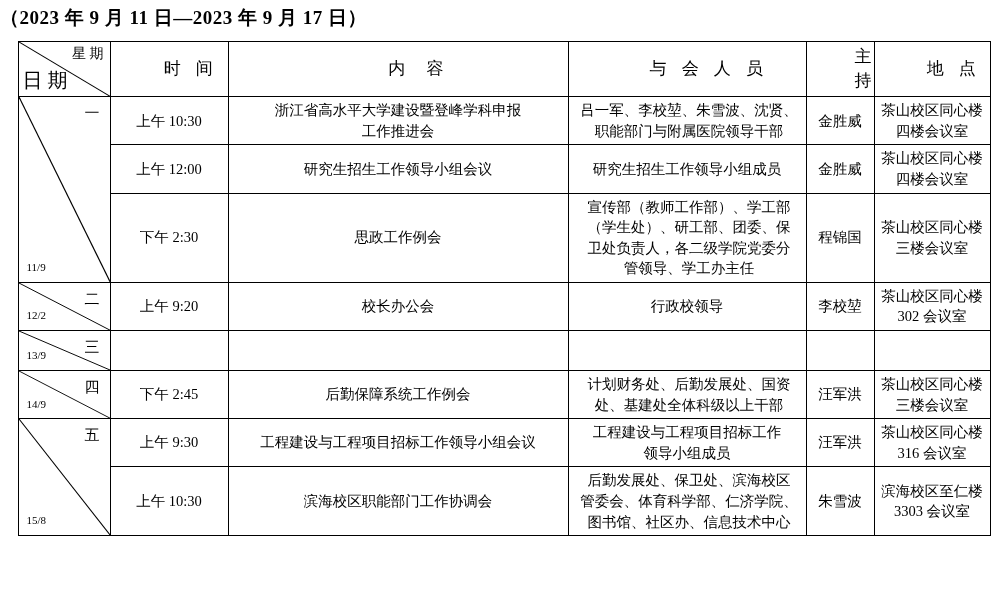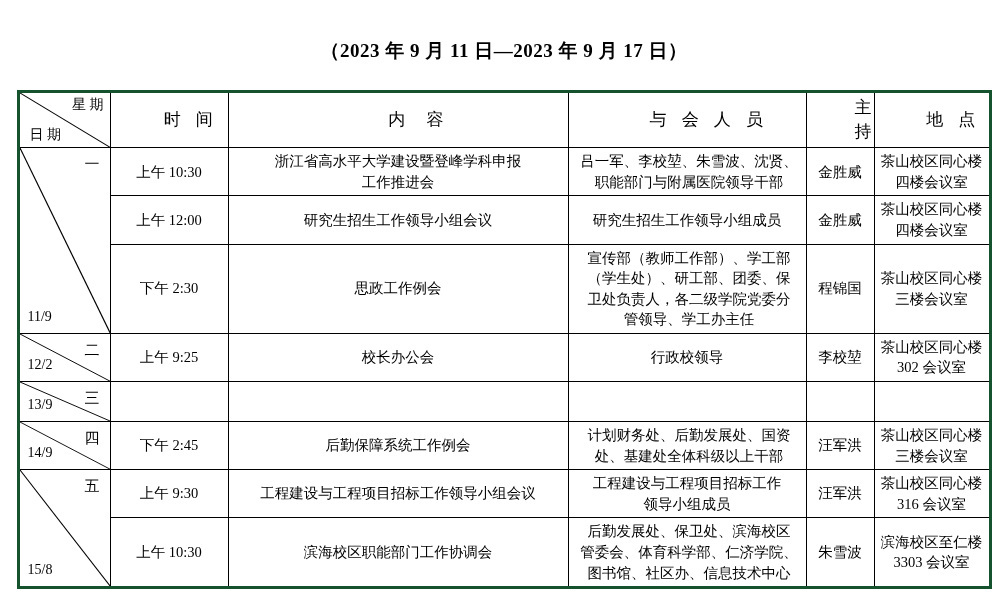--- a/index.html
+++ b/index.html
@@ -14,35 +14,34 @@
     color: #000000;
     overflow: hidden;
   }
   .page {
     position: relative;
     width: 1008px;
     height: 604px;
     box-sizing: border-box;
   }
   .doc-title {
-    text-align: center;
+    text-align: left;
     font-size: 19px;
     font-weight: bold;
     letter-spacing: 0.5px;
-    padding-top: 14px;
+    padding-top: 5px;
     padding-bottom: 10px;
     font-family: "Liberation Serif", "DejaVu Serif", serif;
-    margin-top: 24px;
   }
   table.schedule {
     border-collapse: collapse;
     table-layout: fixed;
-    margin: 16px auto;
+    margin: 0 auto;
     width: 972px;
-    border: 3px solid #14532d;
+    border: 1px solid #14532d;
   }
   table.schedule td, table.schedule th {
     border: 1px solid #000;
     padding: 3px 4px;
     font-size: 14.5px;
     line-height: 1.42;
     vertical-align: middle;
     text-align: center;
     font-weight: normal;
     box-sizing: border-box;
@@ -73,23 +72,23 @@
     width: 100%; height: 100%;
   }
   .head-corner .lbl-week {
     position: absolute;
     right: 6px;
     top: 2px;
     font-size: 14px;
   }
   .head-corner .lbl-date {
     position: absolute;
-    left: 10px;
+    left: 4px;
     bottom: 2px;
-    font-size: 14px;
+    font-size: 20px;
   }
   .sp2 { letter-spacing: 0.32em; padding-left: 0.32em; }
   .sp3 { letter-spacing: 0.5em; padding-left: 0.5em; }
 
   
   td.daycell {
     position: relative;
     padding: 0 !important;
     overflow: hidden;
   }
@@ -101,21 +100,21 @@
   td.daycell .wd {
     position: absolute;
     right: 10px;
     top: 6px;
     font-size: 15px;
   }
   td.daycell .dt {
     position: absolute;
     left: 8px;
     bottom: 6px;
-    font-size: 14px;
+    font-size: 11px;
     font-family: Liberation Serif, serif;
   }
   .cell-left {
     text-align: left;
     padding-left: 8px !important;
   }
   .nowrap { white-space: nowrap; }
   .multiline { white-space: pre-line; }
   .empty-row td { height: 40px; }
 </style>
@@ -189,21 +188,21 @@
       </tr>
 
       <tr>
         <td class="daycell">
           <svg class="diag" viewBox="0 0 92 50" preserveAspectRatio="none">
             <line x1="0" y1="0" x2="92" y2="50" stroke="#000" stroke-width="1"></line>
           </svg>
           <span class="wd">二</span>
           <span class="dt">12/2</span>
         </td>
-        <td class="nowrap">上午 9:25</td>
+        <td class="nowrap">上午 9:20</td>
         <td class="multiline">校长办公会</td>
         <td class="multiline">行政校领导</td>
         <td>李校堃</td>
         <td class="multiline">茶山校区同心楼
 302 会议室</td>
       </tr>
 
       <tr class="empty-row">
         <td class="daycell">
           <svg class="diag" viewBox="0 0 92 42" preserveAspectRatio="none">

